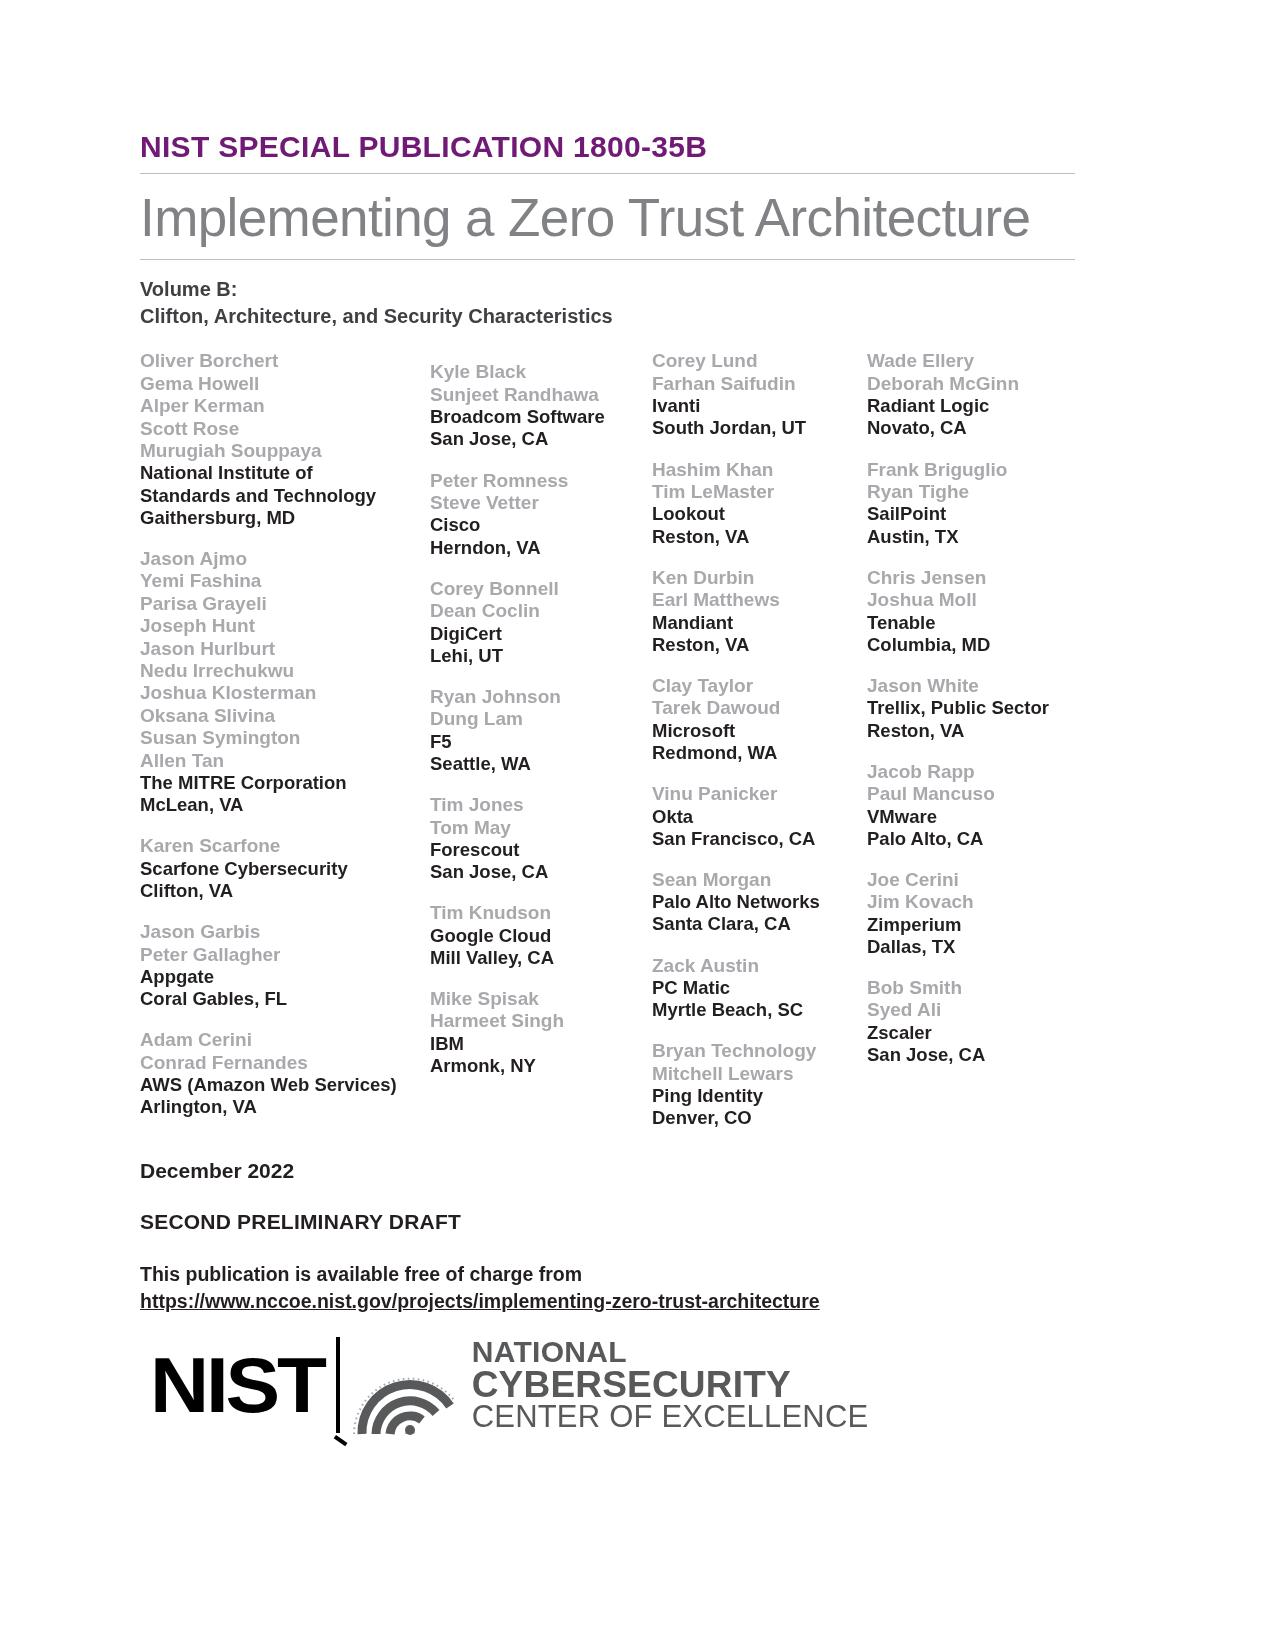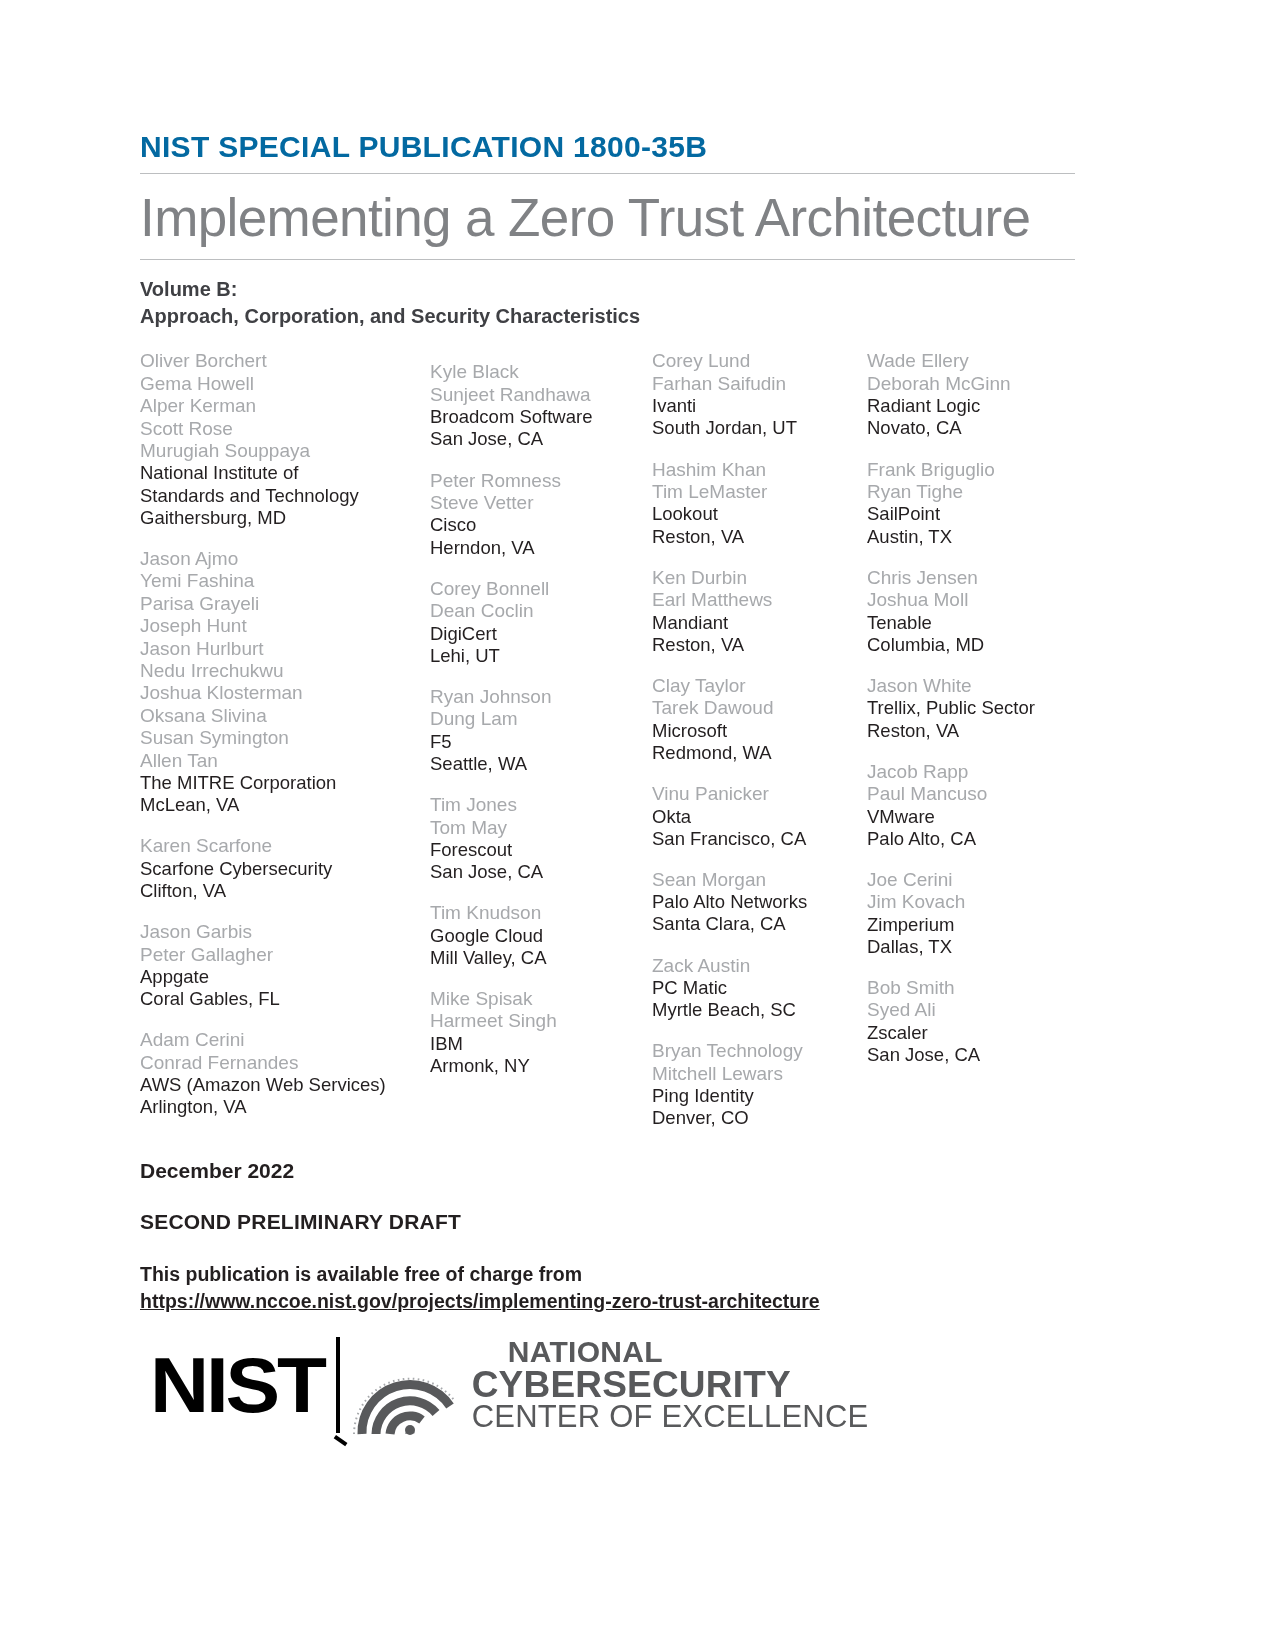--- a/index.html
+++ b/index.html
@@ -28,21 +28,21 @@
     left: 140px;
     top: 130px;
     width: 935px;
   }
 
   
   .pub-number {
     font-size: 30px;
     font-weight: bold;
     letter-spacing: 0.3px;
-    color: #0369a1;
+    color: #701a75;
     line-height: 1.1;
     padding-bottom: 10px;
   }
   .rule {
     border: 0;
     border-top: 1px solid #bcbec0;
     margin: 0;
     height: 0;
   }
   .doc-title {
@@ -68,20 +68,21 @@
     line-height: 1.35;
     padding-bottom: 10px;
   }
 
   
   .columns {
     display: flex;
     flex-direction: row;
     width: 935px;
     padding-top: 10px;
+    font-weight: bold;
   }
   .col {
     width: 25%;
     box-sizing: border-box;
     padding-right: 14px;
   }
   .col:nth-child(1) { width: 290px; }
   .col:nth-child(2) { width: 222px; margin-top: 11px; }
   .col:nth-child(3) { width: 215px; }
   .col:nth-child(4) { width: 208px; }
@@ -175,39 +176,39 @@
   .arcs {
     width: 110px;
     height: 110px;
     position: relative;
     margin-right: 12px;
   }
   .nccoe-text {
     line-height: 0.97;
     color: #58595b;
   }
-  .nccoe-l1 { font-size: 30px; font-weight: bold; letter-spacing: 0.3px; margin-left: 36px;}
+  .nccoe-l1 { font-size: 30px; font-weight: bold; letter-spacing: 0.3px;}
   .nccoe-l2 { font-size: 37px; font-weight: bold; letter-spacing: 0.2px;}
   .nccoe-l3 { font-size: 31px; font-weight: normal; letter-spacing: 0.2px;}
 </style>
 </head>
 <body>
 
 <div class="page">
 
   <div class="content">
 
     <div class="pub-number">NIST SPECIAL PUBLICATION 1800-35B</div>
     <hr class="rule">
 
     <div class="doc-title">Implementing a Zero Trust Architecture</div>
     <hr class="rule">
 
     <div class="volume-line">Volume B:</div>
-    <div class="volume-sub">Approach, Corporation, and Security Characteristics</div>
+    <div class="volume-sub">Clifton, Architecture, and Security Characteristics</div>
 
     <div class="columns" id="contrib-columns">
         <div class="col">
           <div class="group">
             <div class="person">Oliver Borchert</div>
             <div class="person">Gema Howell</div>
             <div class="person">Alper Kerman</div>
             <div class="person">Scott Rose</div>
             <div class="person">Murugiah Souppaya</div>
             <div class="org">National Institute of</div>

